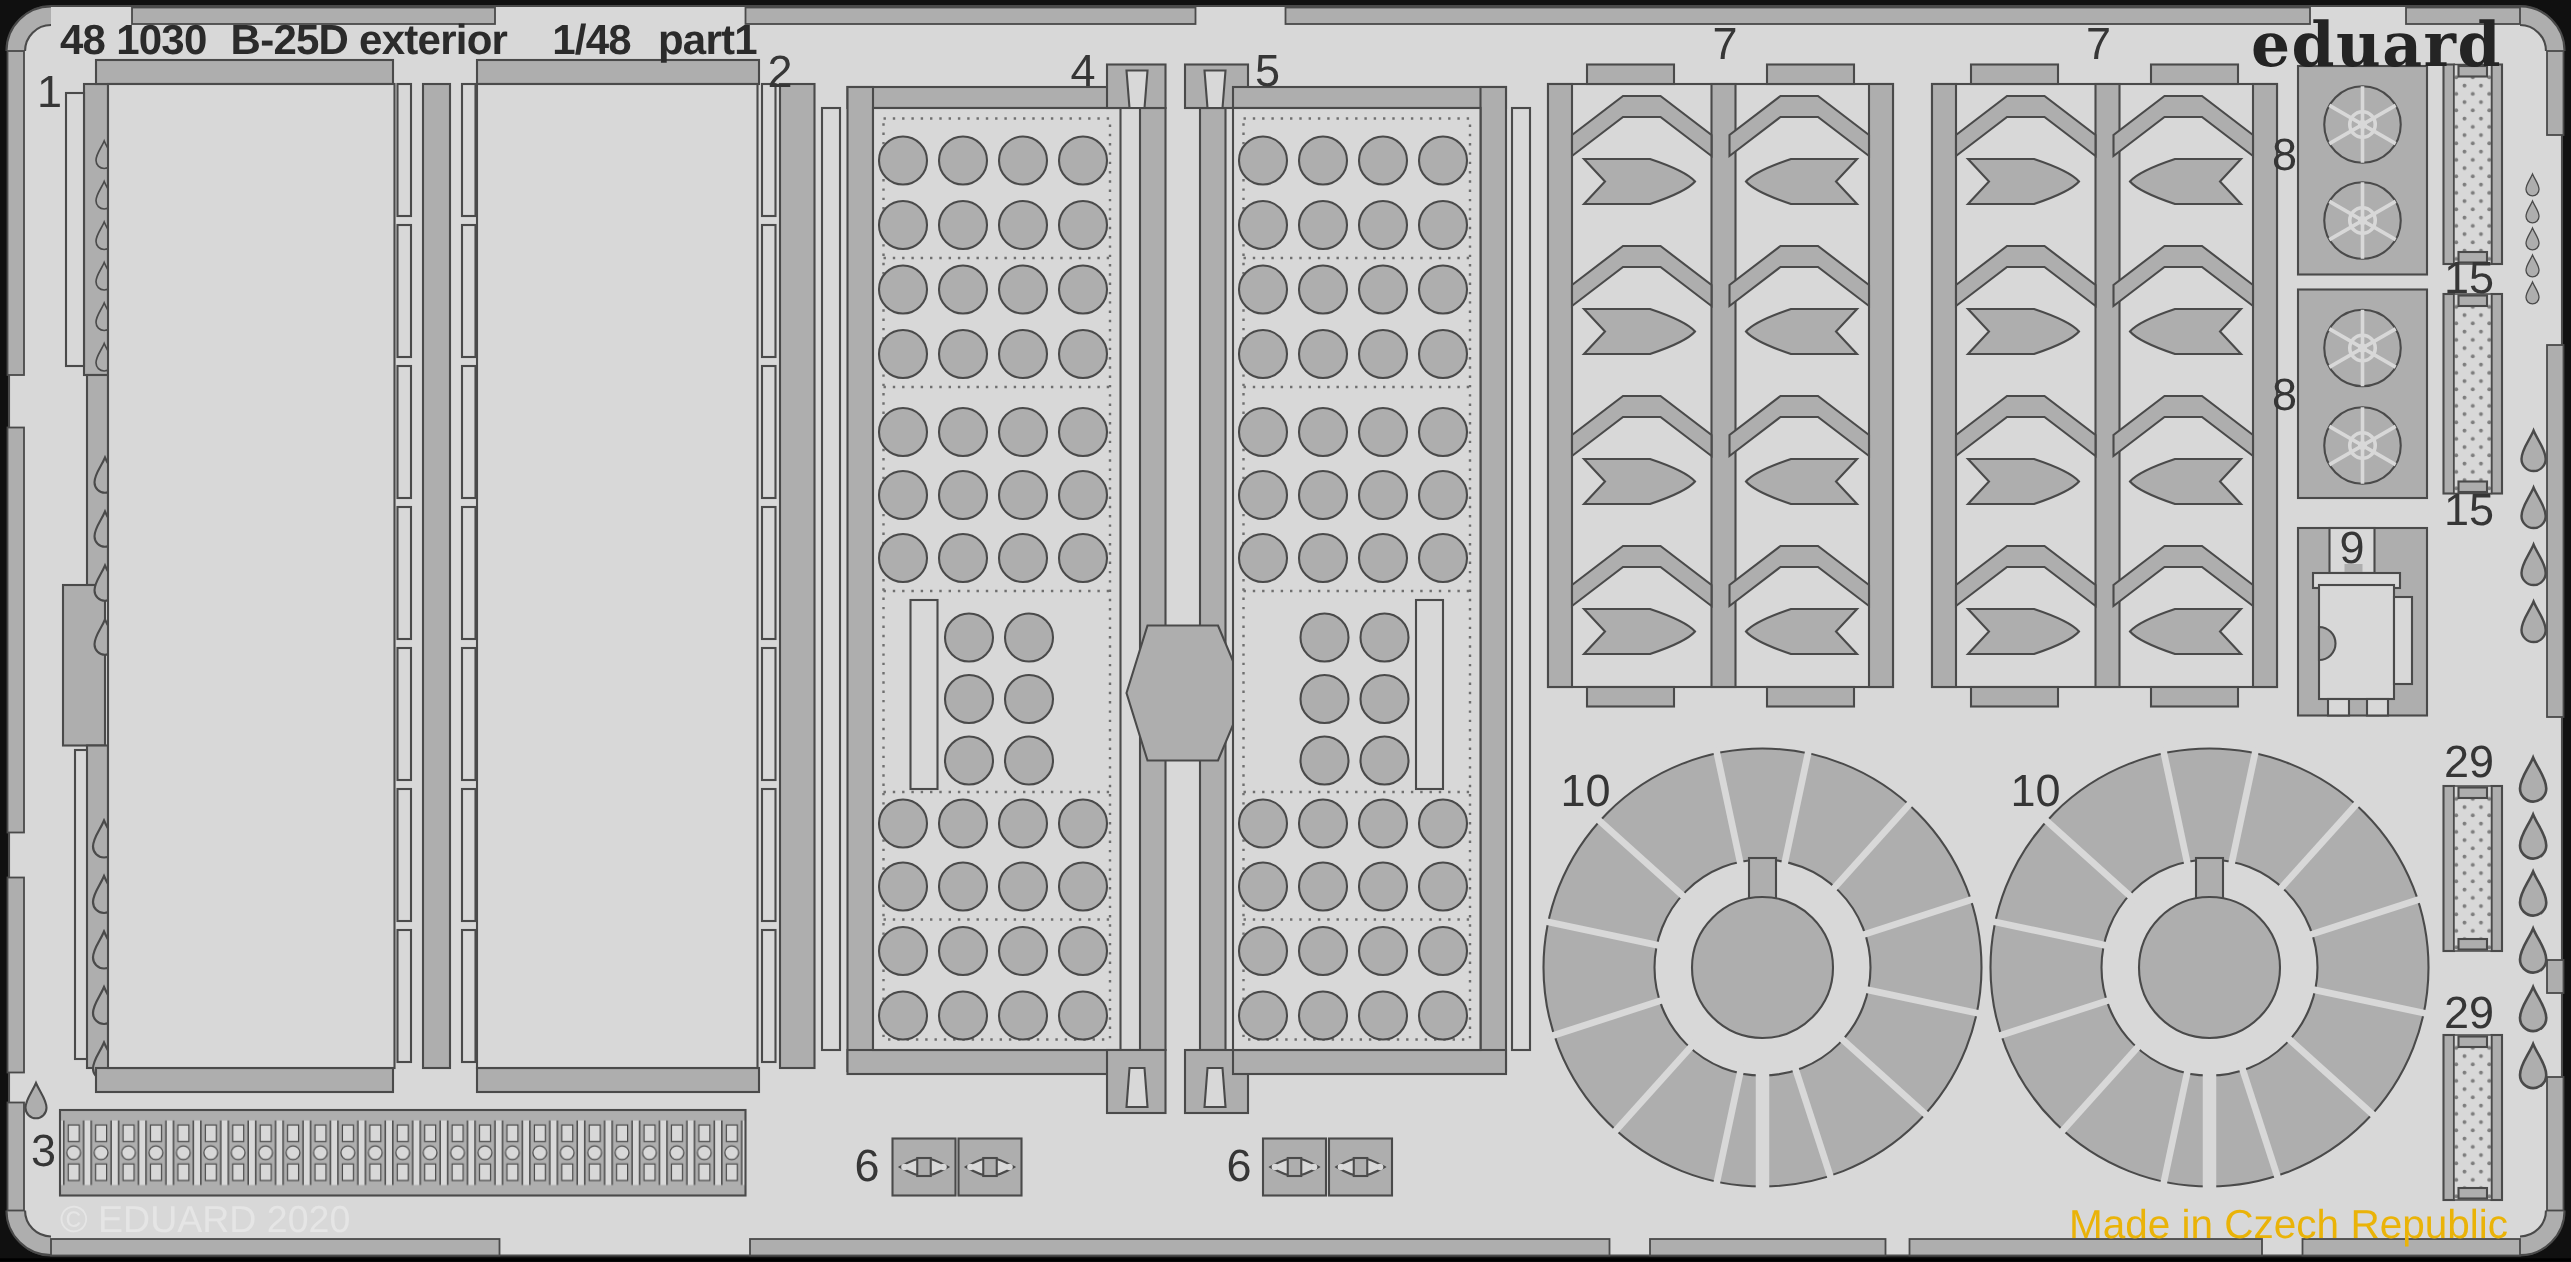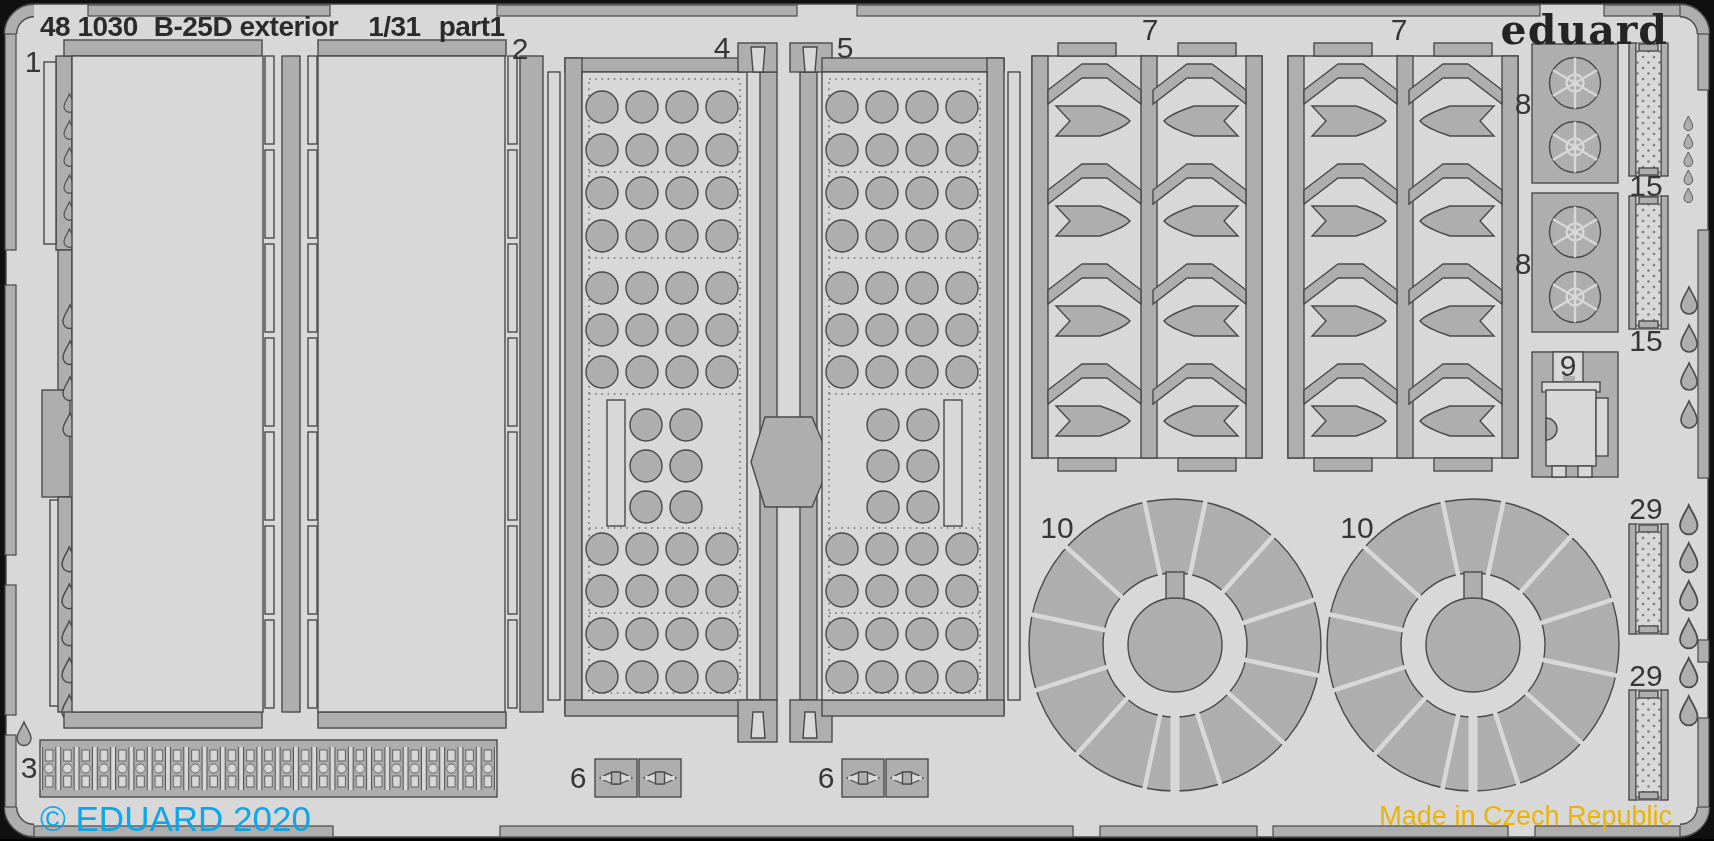--- a/index.html
+++ b/index.html
@@ -23,21 +23,21 @@
   .dot{stroke:var(--rivet,#6f6f6f);stroke-width:1.6;stroke-dasharray:1.6 4.6;fill:none;}
   .dotl{stroke:var(--rivet,#6f6f6f);stroke-width:1.6;stroke-dasharray:1.6 4.6;}
   .txt{position:absolute;color:var(--label_text,#363636);}
   .lbl{transform:translate(-50%,-50%);font-size:30px;}
   .title-row{left:40px;top:11px;display:inline-flex;align-items:baseline;
              font-weight:bold;font-size:28px;letter-spacing:-.5px;color:#2b2b2b;}
   .title-row span{white-space:pre;}
   .g1{margin-right:16px;} .g2{margin-right:30px;text-align:right;} .g3{margin-right:18px;}
   .logo{right:46px;top:6px;font-family:"DejaVu Serif",serif;font-weight:bold;
         font-size:41px;letter-spacing:1px;color:#242424;}
-  .copyright{left:40px;top:799px;font-size:35px;color:#0ea5e9;}
+  .copyright{left:40px;top:799px;font-size:25px;color:#e5e5e5;}
   .madein{right:42px;top:801px;font-size:27px;color:#eab308;}
 </style>
 </head>
 <body>
 
 <div class="stage">
 
 <svg class="art" width="1714" height="841" viewBox="0 0 1714 841">
   <defs>
     <pattern id="dots" width="11" height="11" patternUnits="userSpaceOnUse">
@@ -386,21 +386,21 @@
     <use href="#drop" transform="translate(1680,581) scale(1.25)"></use>
     <use href="#drop" transform="translate(1680,619) scale(1.25)"></use>
     <use href="#drop" transform="translate(1680,658) scale(1.25)"></use>
     <use href="#drop" transform="translate(1680,696) scale(1.25)"></use>
   </g>
 </svg>
 
 <div class="txt title-row">
   <span class="g1">48 1030</span>
   <span class="g2">B-25D exterior</span>
-  <span class="g3">1/31</span>
+  <span class="g3">1/48</span>
   <span>part1</span>
 </div>
 <div class="txt logo">eduard</div>
 <div class="txt copyright">© EDUARD 2020</div>
 <div class="txt madein">Made in Czech Republic</div>
 
 <span class="txt lbl" style="left:33px;top:62px">1</span>
 <span class="txt lbl" style="left:520px;top:49px">2</span>
 <span class="txt lbl" style="left:29px;top:768px">3</span>
 <span class="txt lbl" style="left:722px;top:48px">4</span>

